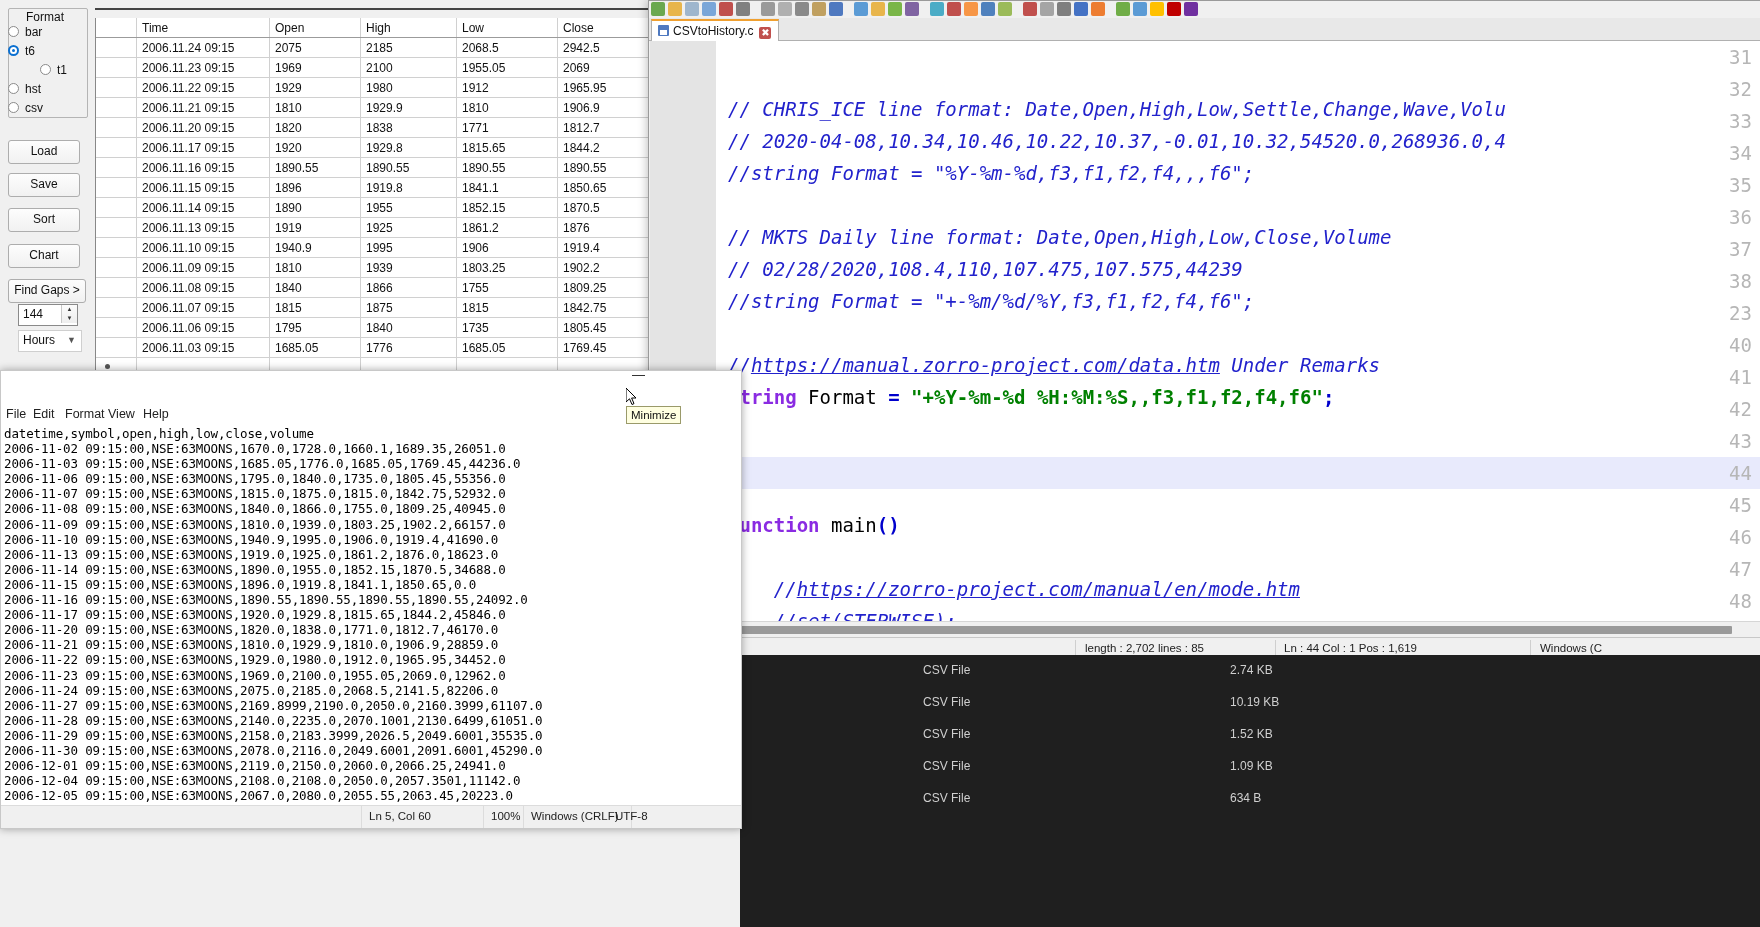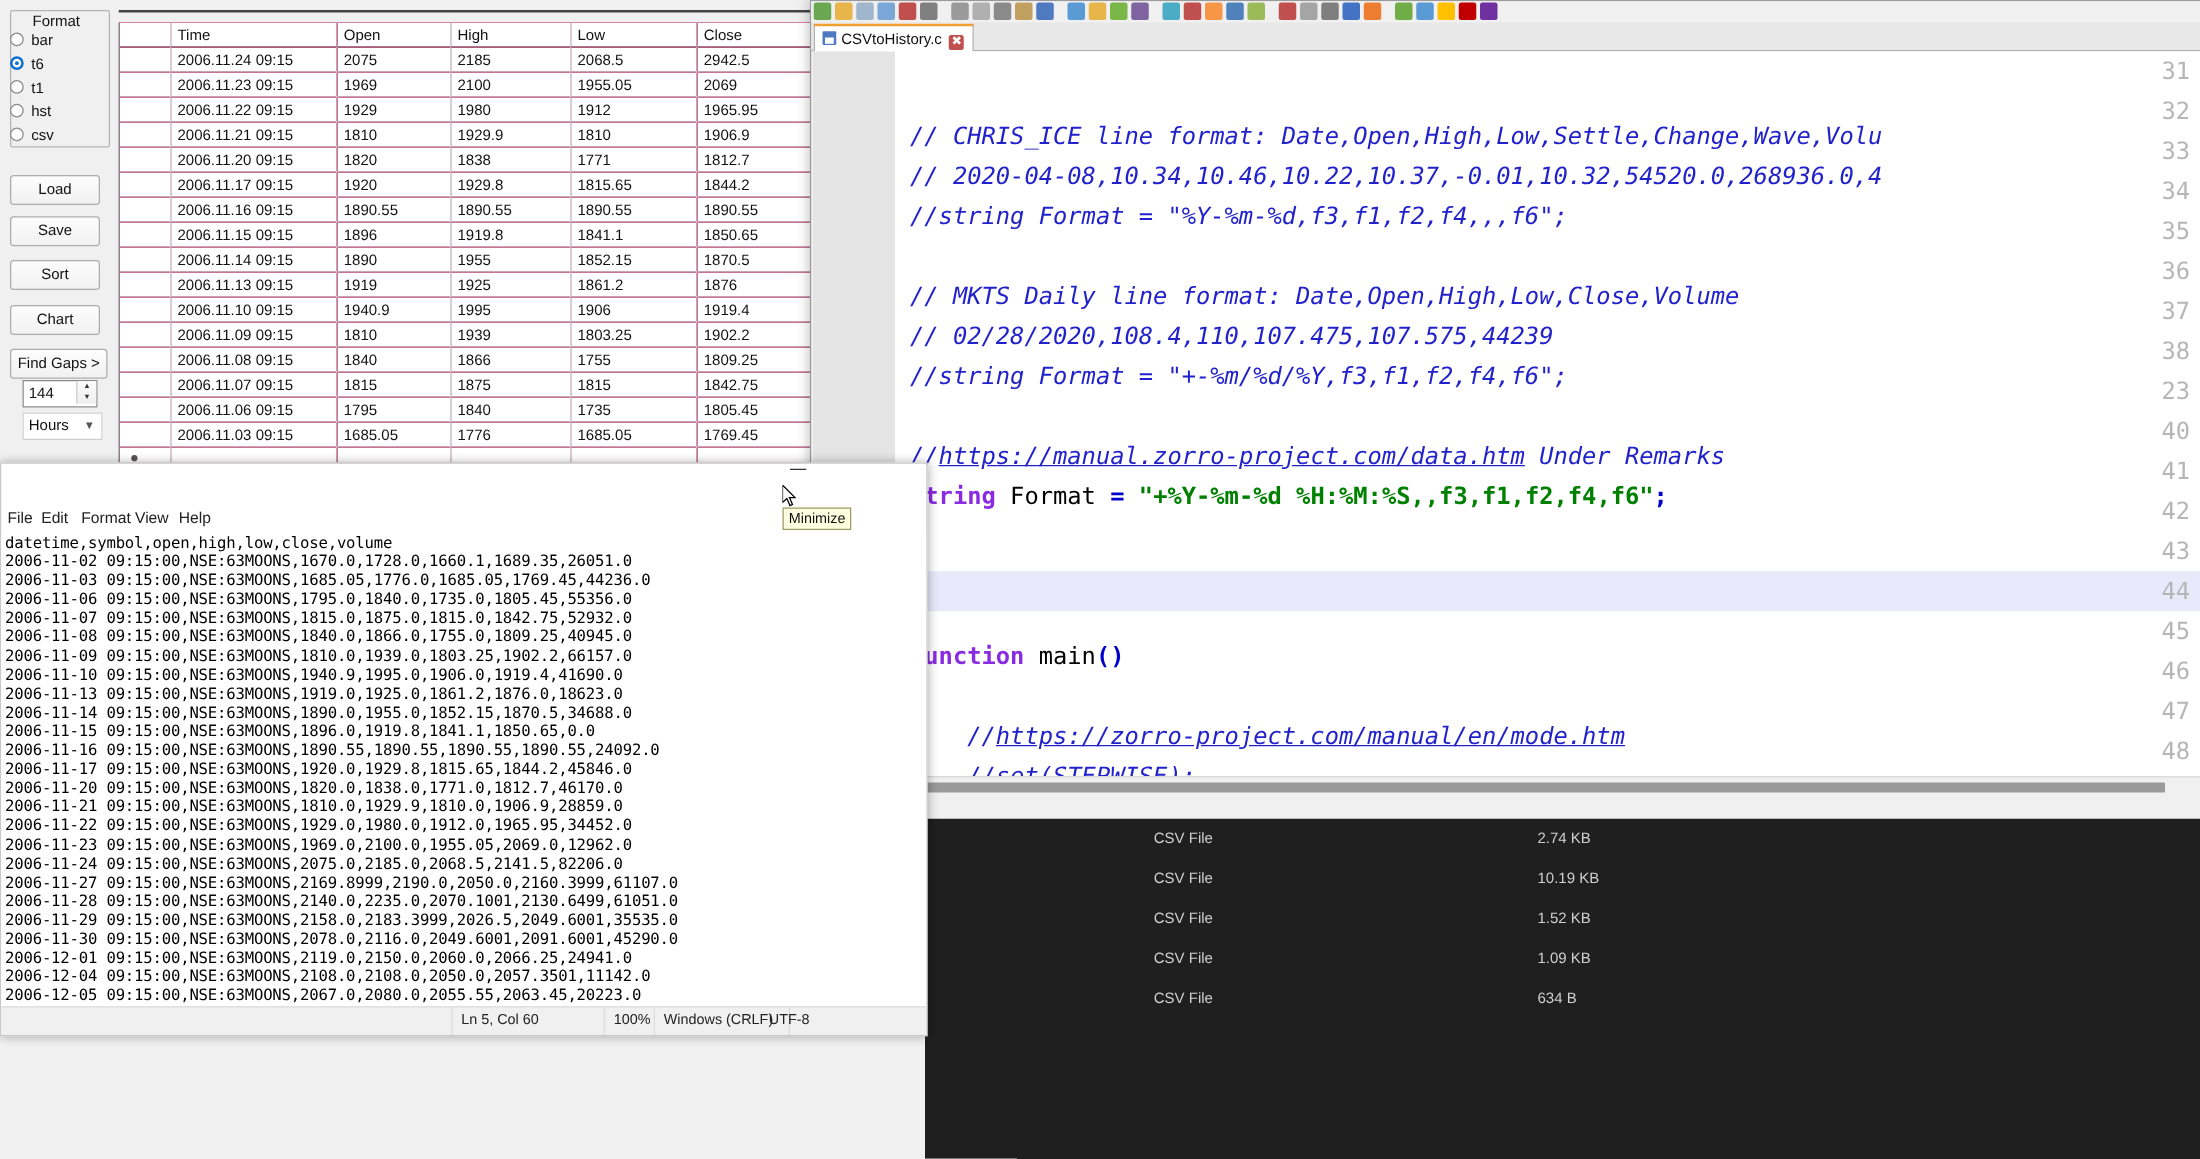--- a/index.html
+++ b/index.html
@@ -134,21 +134,21 @@
 <body>
 
 <div id="zorro-window">
   <div id="zorro-topline"></div>
 
   <div class="fmt-group">
     <div class="fmt-legend">Format</div>
   </div>
   <div class="radio-row" style="top:24px;"><span class="radio-mark"></span><span>bar</span></div>
   <div class="radio-row sel" style="top:43px;"><span class="radio-mark"></span><span>t6</span></div>
-  <div class="radio-row" style="top:62px;"><span class="radio-mark"></span><span>t1</span></div>
+  <div class="radio-row" style="top:62px;padding-left:32px;"><span class="radio-mark"></span><span>t1</span></div>
   <div class="radio-row" style="top:81px;"><span class="radio-mark"></span><span>hst</span></div>
   <div class="radio-row" style="top:100px;"><span class="radio-mark"></span><span>csv</span></div>
 
   <div class="zbtn" style="top:140px;">Load</div>
   <div class="zbtn" style="top:173px;">Save</div>
   <div class="zbtn" style="top:208px;">Sort</div>
   <div class="zbtn" style="top:244px;">Chart</div>
   <div class="zbtn" style="top:279px;width:76px;">Find Gaps &gt;</div>
 
   <div class="spin">
@@ -419,20 +419,29 @@
       </div>
     <div id="codearea"><div class="cl" style="top: 0px;"></div><div class="cl" style="top: 32px;"><span class="cm">// CHRIS_ICE line format: Date,Open,High,Low,Settle,Change,Wave,Volu</span></div><div class="cl" style="top: 64px;"><span class="cm">// 2020-04-08,10.34,10.46,10.22,10.37,-0.01,10.32,54520.0,268936.0,4</span></div><div class="cl" style="top: 96px;"><span class="cm">//string Format = "%Y-%m-%d,f3,f1,f2,f4,,,f6";</span></div><div class="cl" style="top: 128px;"></div><div class="cl" style="top: 160px;"><span class="cm">// MKTS Daily line format: Date,Open,High,Low,Close,Volume</span></div><div class="cl" style="top: 192px;"><span class="cm">// 02/28/2020,108.4,110,107.475,107.575,44239</span></div><div class="cl" style="top: 224px;"><span class="cm">//string Format = "+-%m/%d/%Y,f3,f1,f2,f4,f6";</span></div><div class="cl" style="top: 256px;"></div><div class="cl" style="top: 288px;"><span class="cm">//</span><span class="cm-u">https://manual.zorro-project.com/data.htm</span><span class="cm"> Under Remarks</span></div><div class="cl" style="top: 320px;"><span class="kw">string</span><span class="pl"> Format </span><span class="op">=</span><span class="pl"> </span><span class="str">"+%Y-%m-%d %H:%M:%S,,f3,f1,f2,f4,f6"</span><span class="op">;</span></div><div class="cl" style="top: 352px;"></div><div class="cl" style="top: 384px;"></div><div class="cl" style="top: 416px;"></div><div class="cl" style="top: 448px;"><span class="kw">function</span><span class="pl"> main</span><span class="op">()</span></div><div class="cl" style="top: 480px;"><span class="op">{</span></div><div class="cl" style="top: 512px;"><span class="cm">    //</span><span class="cm-u">https://zorro-project.com/manual/en/mode.htm</span></div><div class="cl" style="top: 544px;"><span class="cm">    //set(STEPWISE);</span></div><div class="cl" style="top: 576px;"></div><div class="cl" style="top: 736px;"></div></div>
     <div class="foldbox" id="foldbox" style="top: 490px;">−</div>
     <div class="foldline" id="foldline" style="top: 502px; height: 320px;"></div>
   </div>
 
   <div id="npp-hscroll">
     <div id="npp-hthumb"></div>
   </div>
 
+  <div id="npp-status">
+    <span class="st-item" style="left:8px;">C source file</span>
+    <div class="st-div" style="left:425px;"></div>
+    <span class="st-item" style="left:435px;">length : 2,702   lines : 85</span>
+    <div class="st-div" style="left:625px;"></div>
+    <span class="st-item" style="left:634px;">Ln : 44   Col : 1   Pos : 1,619</span>
+    <div class="st-div" style="left:880px;"></div>
+    <span class="st-item" style="left:890px;">Windows (C</span>
+  </div>
 </div>
 
 <div id="explorer">
     <div class="ex-row" style="top: 0px;">
       <span class="ex-type">CSV File</span>
       <span class="ex-size">2.74 KB</span>
     </div>
     <div class="ex-row" style="top: 32px;">
       <span class="ex-type">CSV File</span>
       <span class="ex-size">10.19 KB</span>

